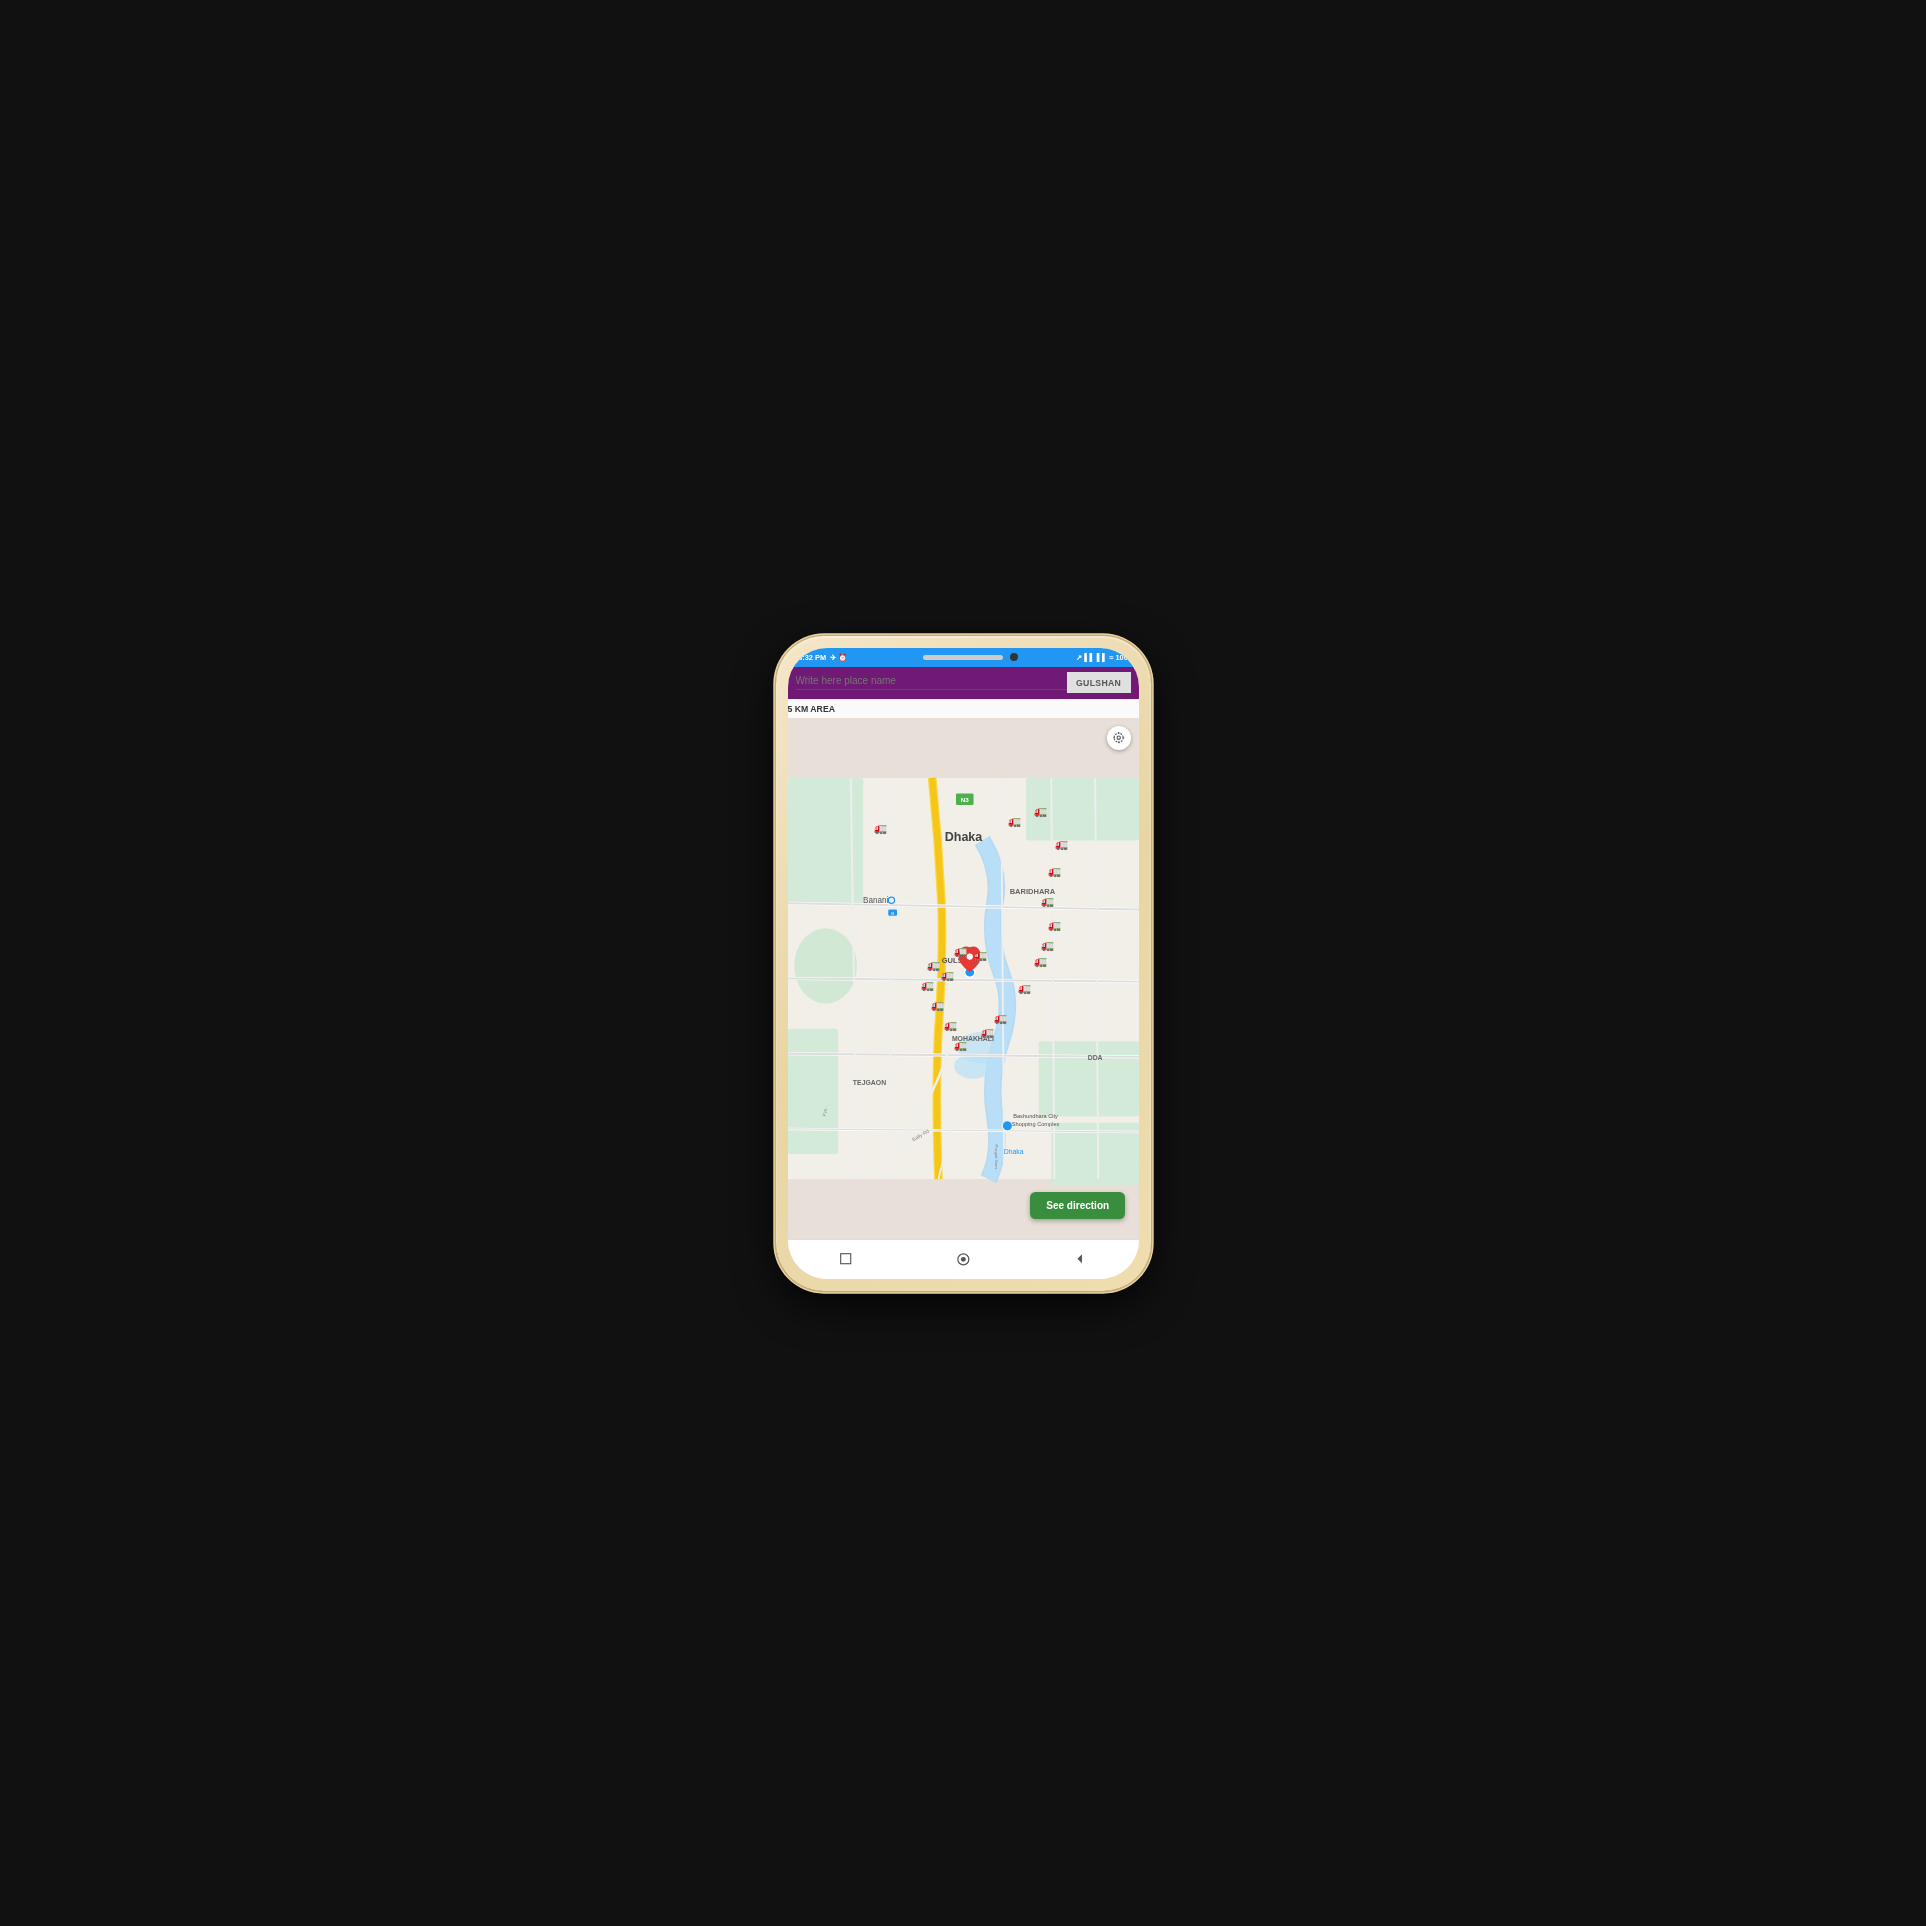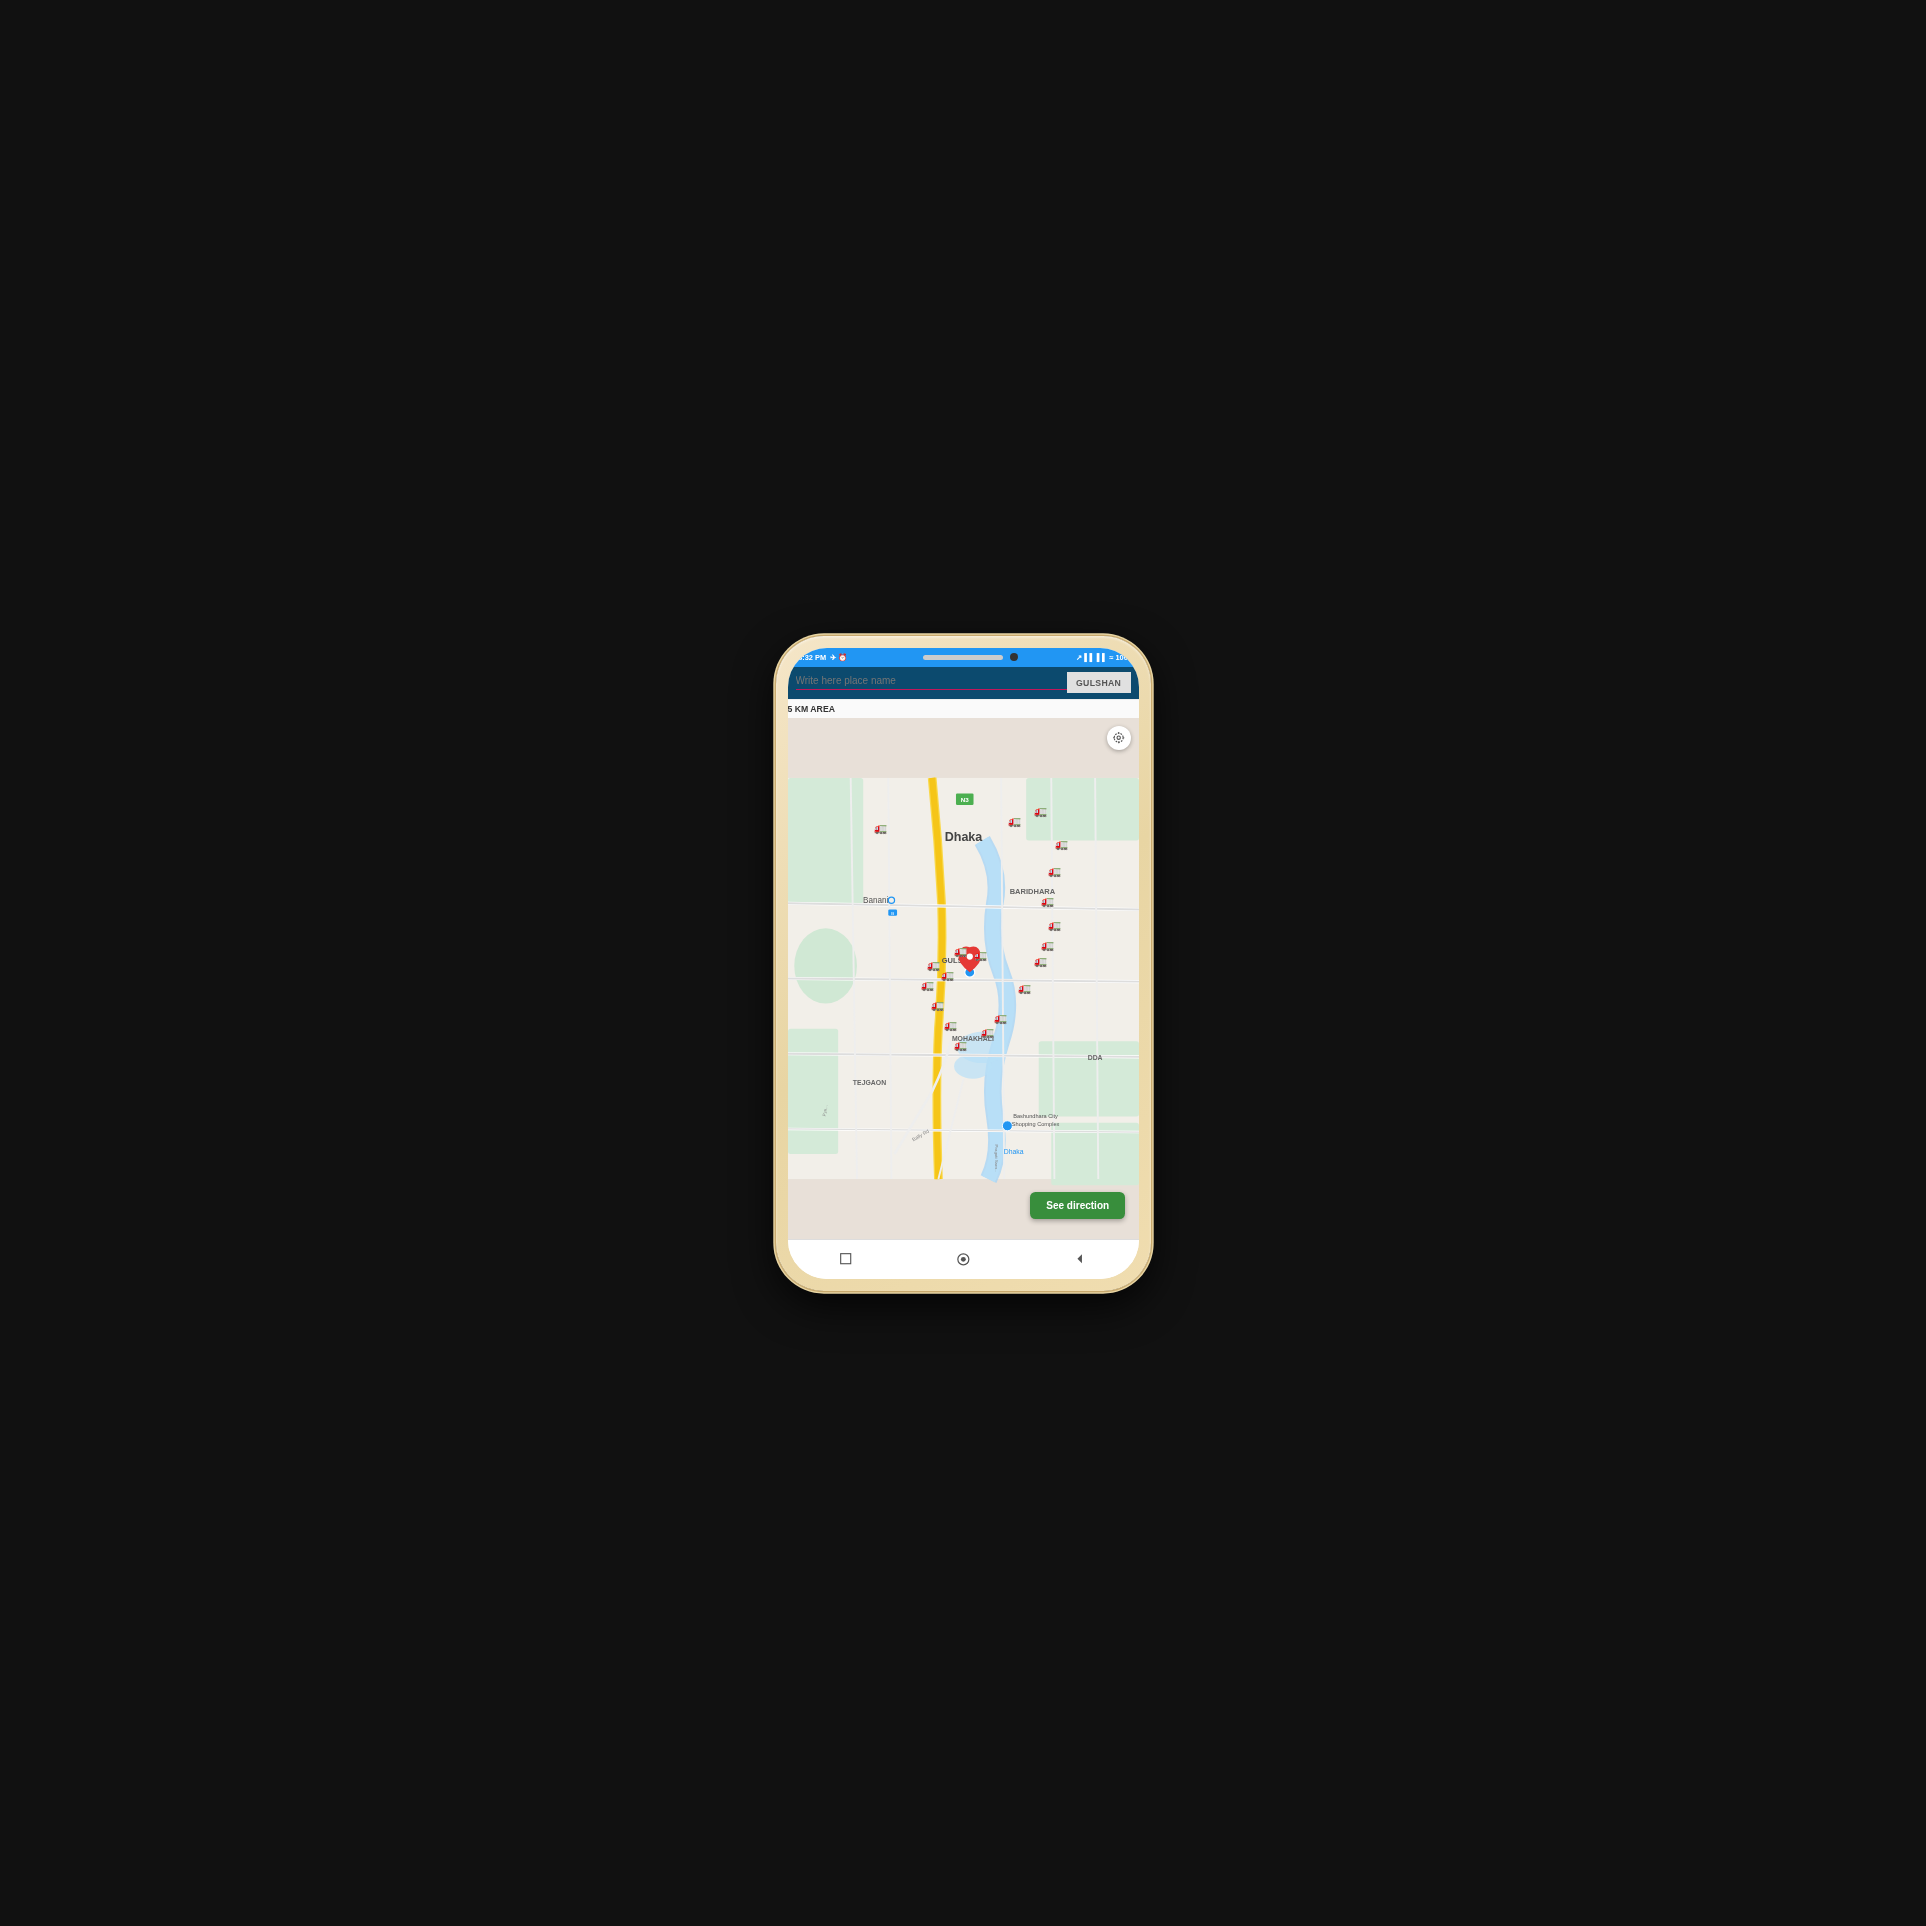--- a/index.html
+++ b/index.html
@@ -74,21 +74,21 @@
       flex-shrink: 0;
       height: 19px;
     }
     .status-left { display: flex; align-items: center; gap: 4px; }
     .status-right { display: flex; align-items: flex-end; gap: 2.7px; }
 
     
     .search-bar {
       display: flex;
       align-items: center;
-      background: #0c4a6e;
+      background: #701a75;
       padding: 5.4px 8px;
       border-bottom: 0.7px solid #eee;
       flex-shrink: 0;
       height: 33px;
     }
     .search-input {
       flex: 1;
       border: none;
       outline: none;
       font-size: 10px;

